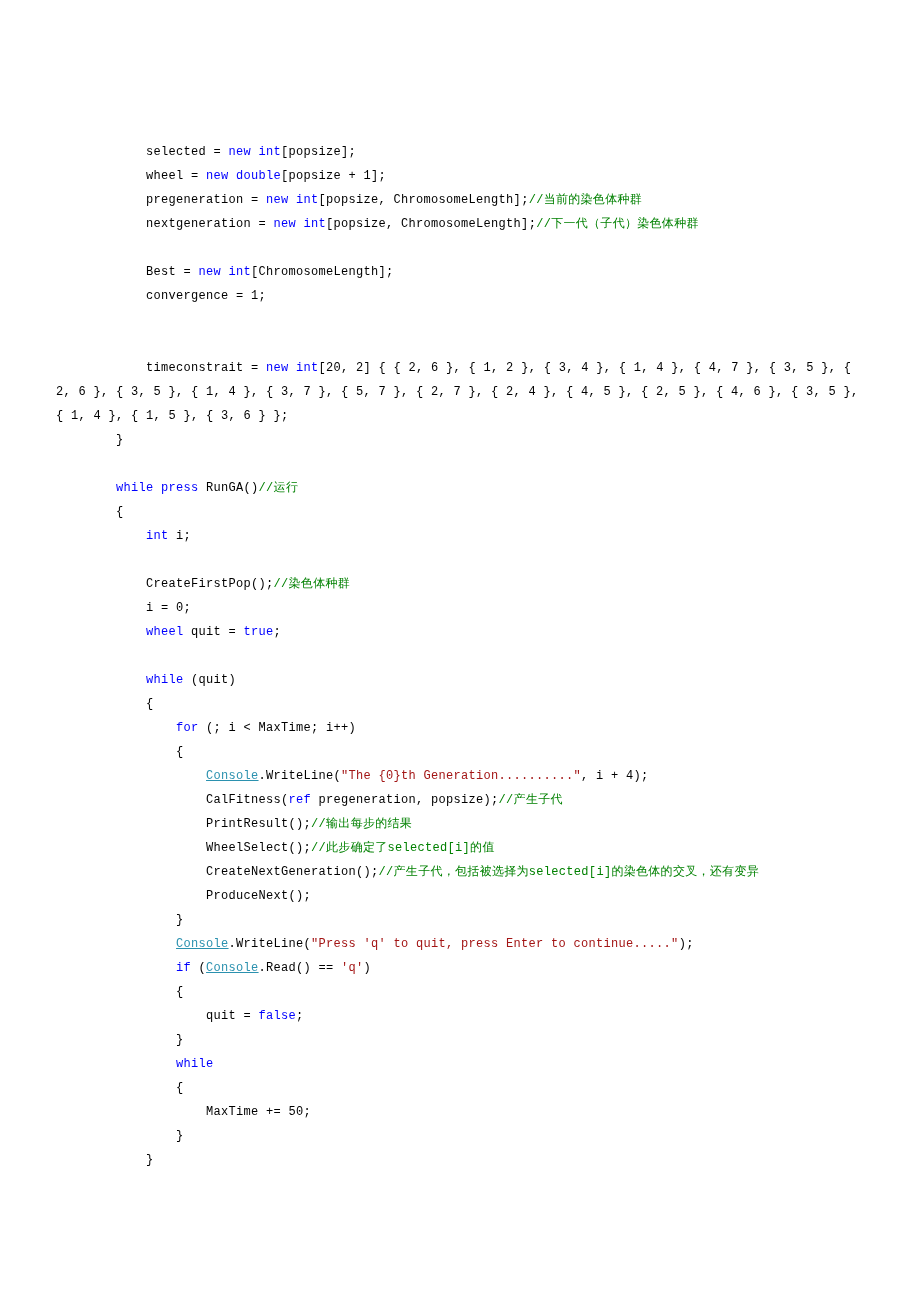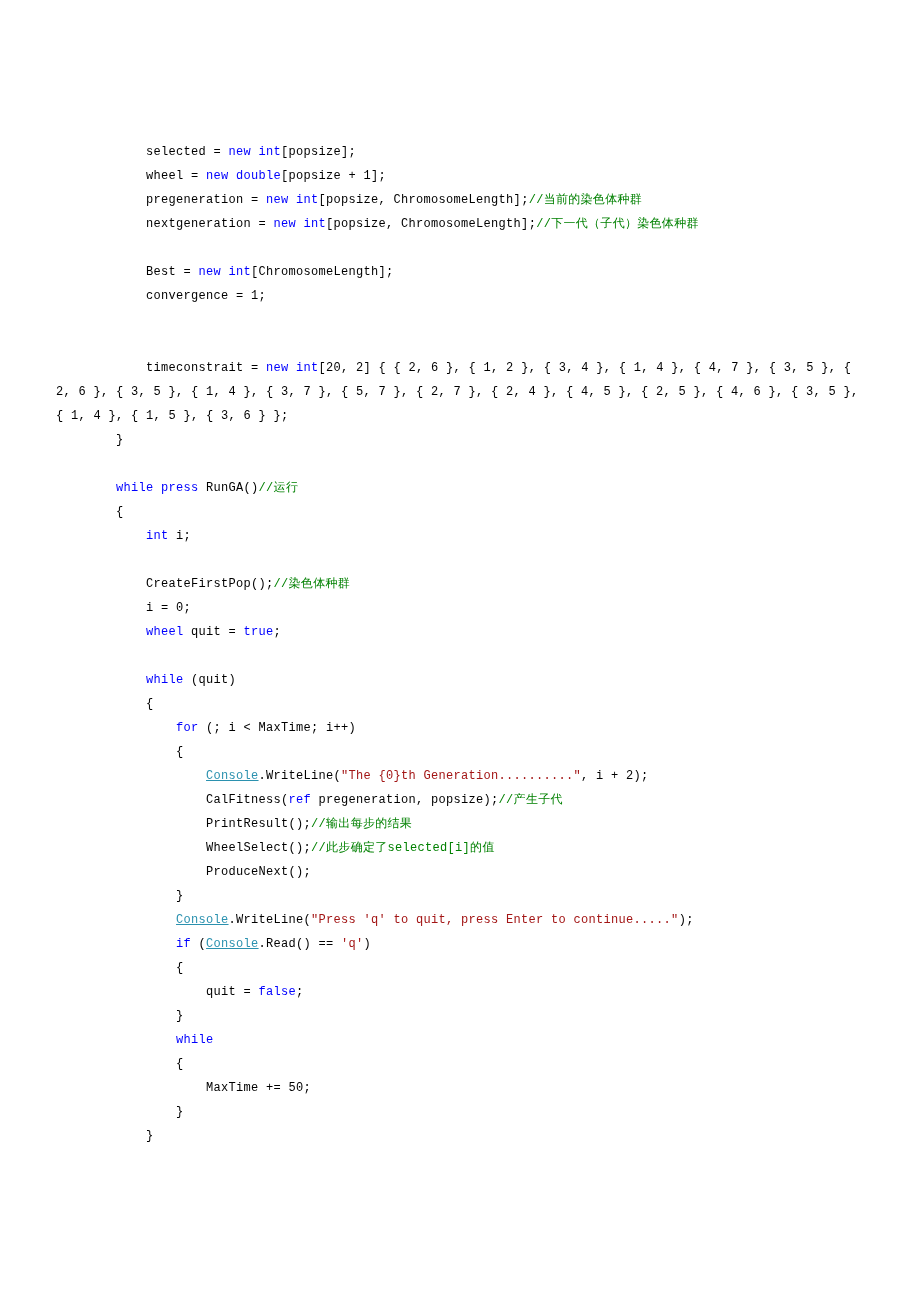--- a/index.html
+++ b/index.html
@@ -51,25 +51,26 @@
 <span>            </span><span class="k">int</span><span> i;</span>
 <span> </span>
 <span>            CreateFirstPop();</span><span class="c">//染色体种群</span>
 <span>            i = 0;</span>
 <span>            </span><span class="k">wheel</span><span> quit = </span><span class="k">true</span><span>;</span>
 <span> </span>
 <span>            </span><span class="k">while</span><span> (quit)</span>
 <span>            {</span>
 <span>                </span><span class="k">for</span><span> (; i &lt; MaxTime; i++)</span>
 <span>                {</span>
-<span>                    </span><span class="t">Console</span><span>.WriteLine(</span><span class="s">"The {0}th Generation.........."</span><span>, i + 2);</span>
+<span>                    </span><span class="t">Console</span><span>.WriteLine(</span><span class="s">"The {0}th Generation.........."</span><span>, i + 4);</span>
 <span>                    CalFitness(</span><span class="k">ref</span><span> pregeneration, popsize);</span><span class="c">//产生子代</span>
 <span>                    PrintResult();</span><span class="c">//输出每步的结果</span>
 <span>                    WheelSelect();</span><span class="c">//此步确定了selected[i]的值</span>
 </pre>
+    <pre style="padding-right:60px;"><span>                    CreateNextGeneration();</span><span class="c">//产生子代，包括被选择为selected[i]的染色体的交叉，还有变异</span></pre>
     <pre><span>                    ProduceNext();</span>
 <span>                }</span>
 <span>                </span><span class="t">Console</span><span>.WriteLine(</span><span class="s">"Press 'q' to quit, press Enter to continue....."</span><span>);</span>
 <span>                </span><span class="k">if</span><span> (</span><span class="t">Console</span><span>.Read() == </span><span class="s">'q'</span><span>)</span>
 <span>                {</span>
 <span>                    quit = </span><span class="k">false</span><span>;</span>
 <span>                }</span>
 <span>                </span><span class="k">while</span>
 <span>                {</span>
 <span>                    MaxTime += 50;</span>

